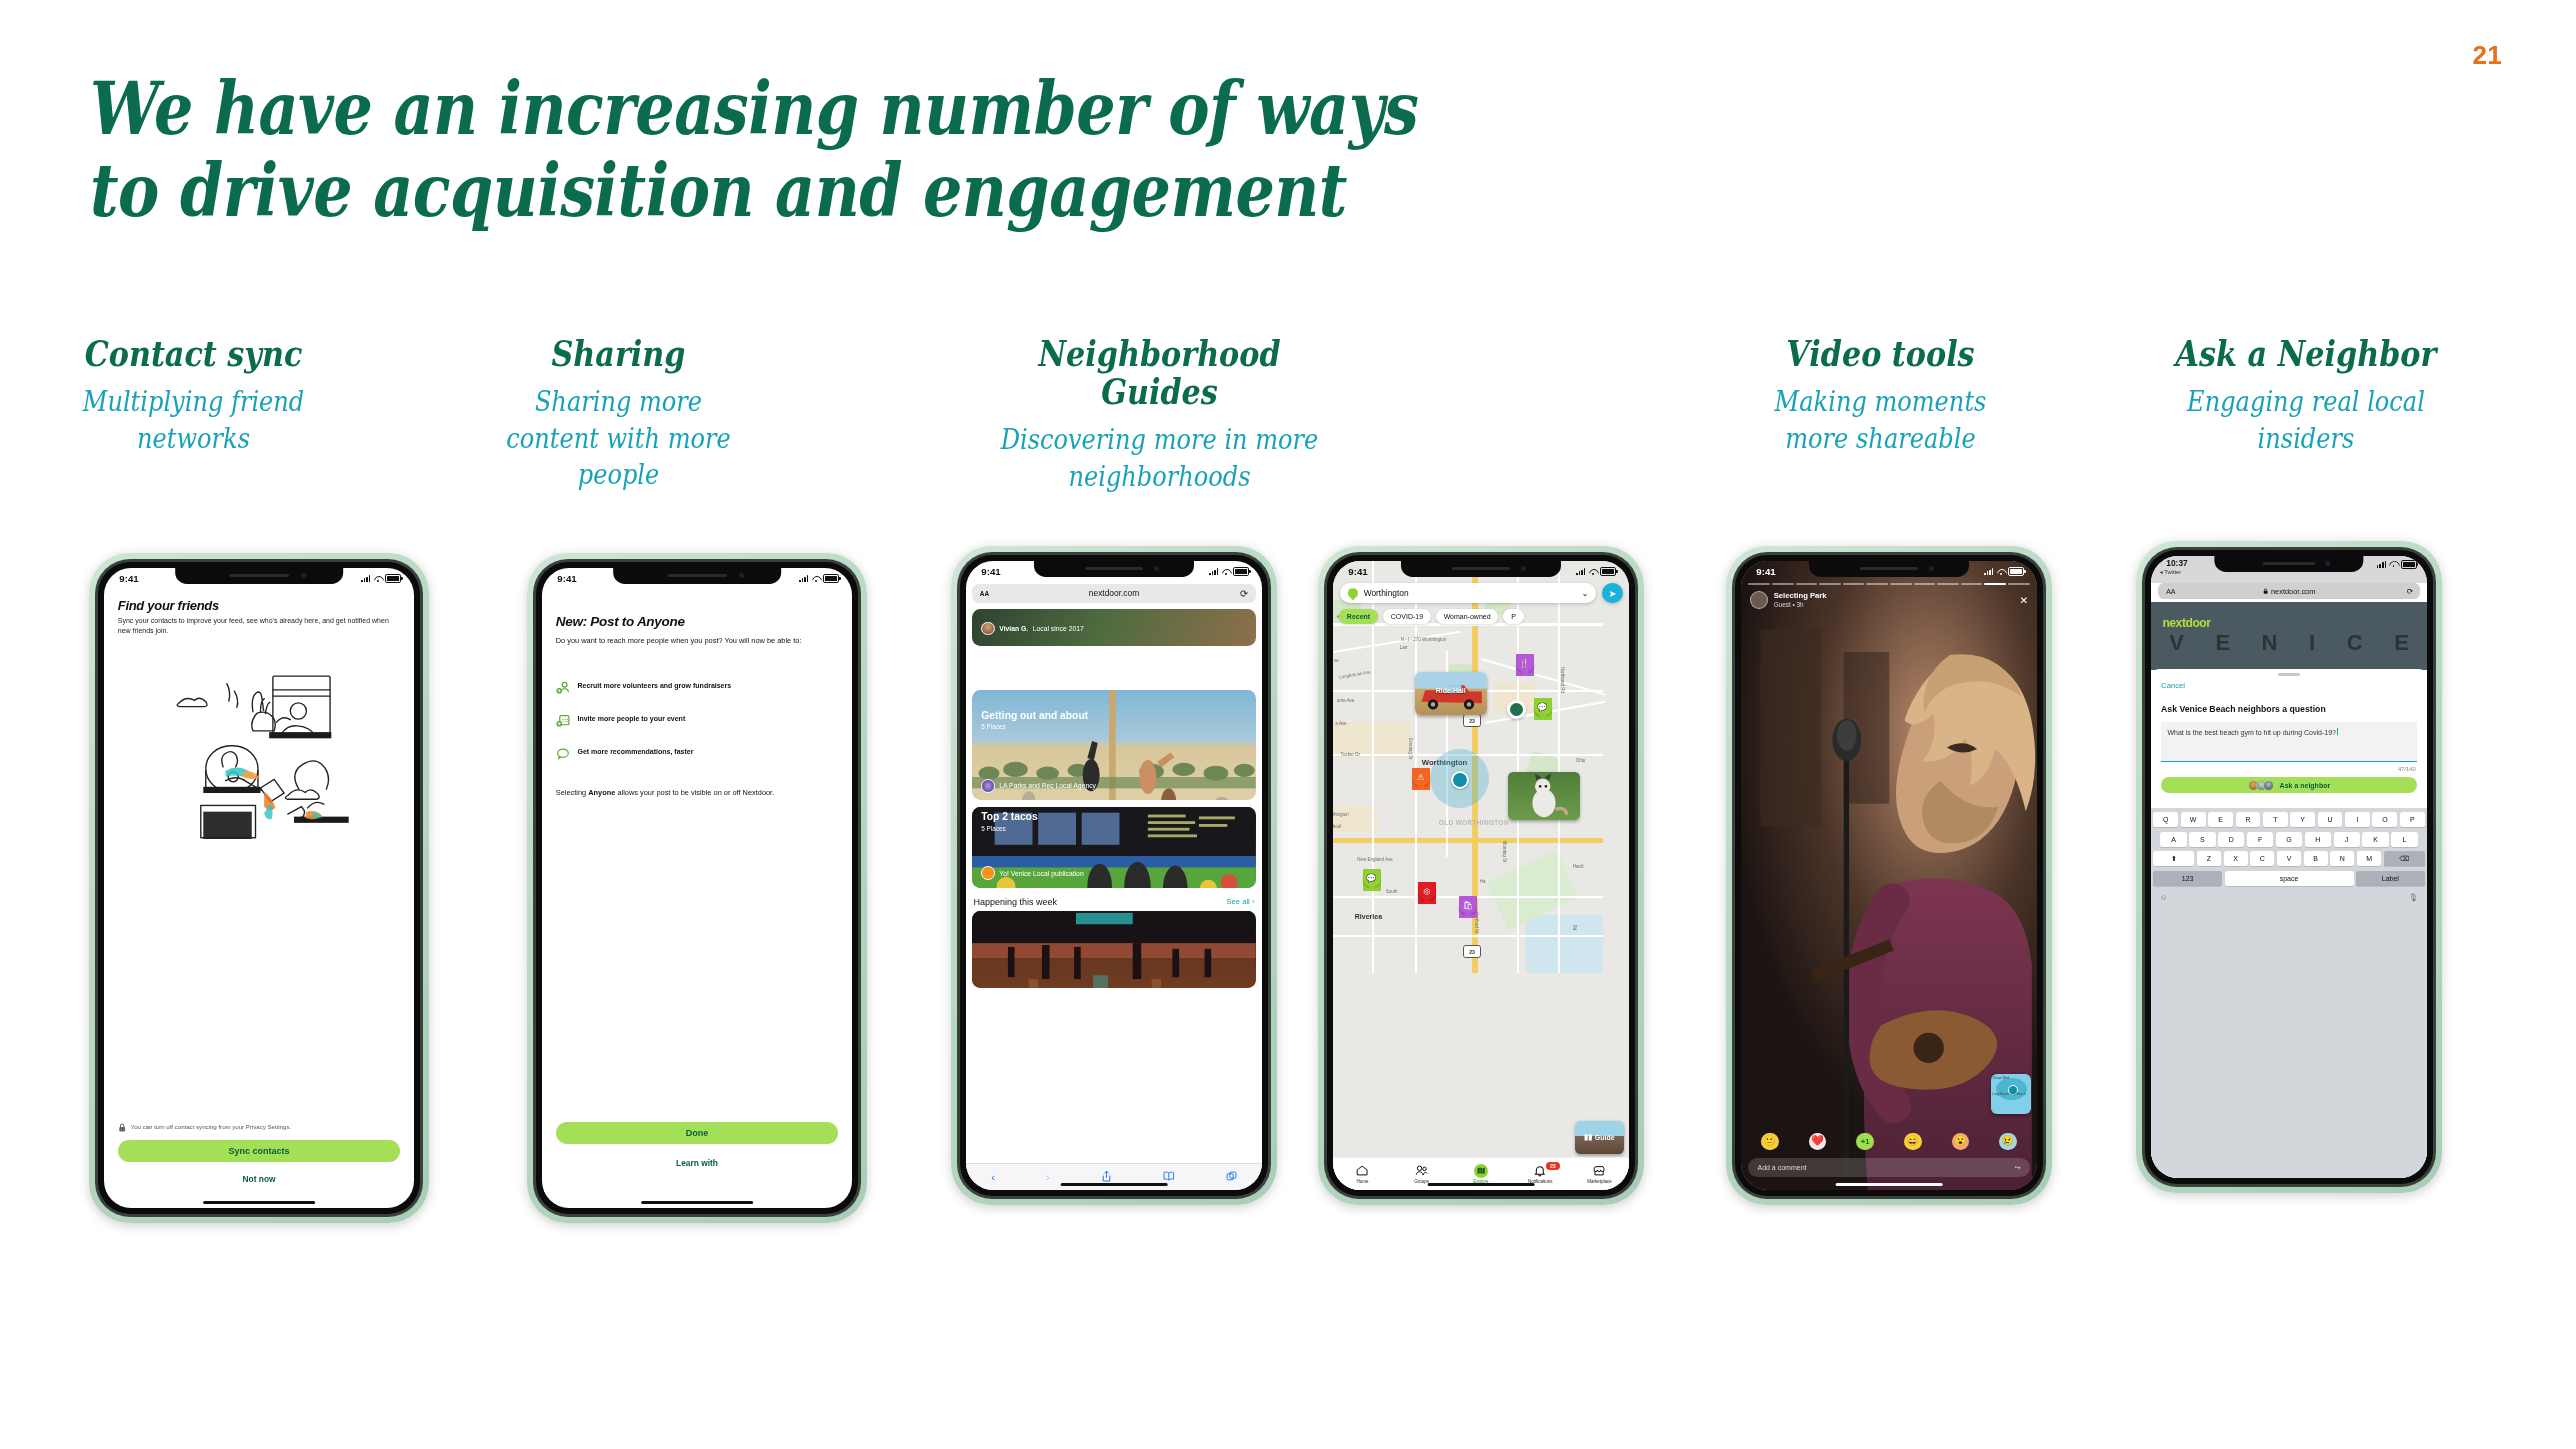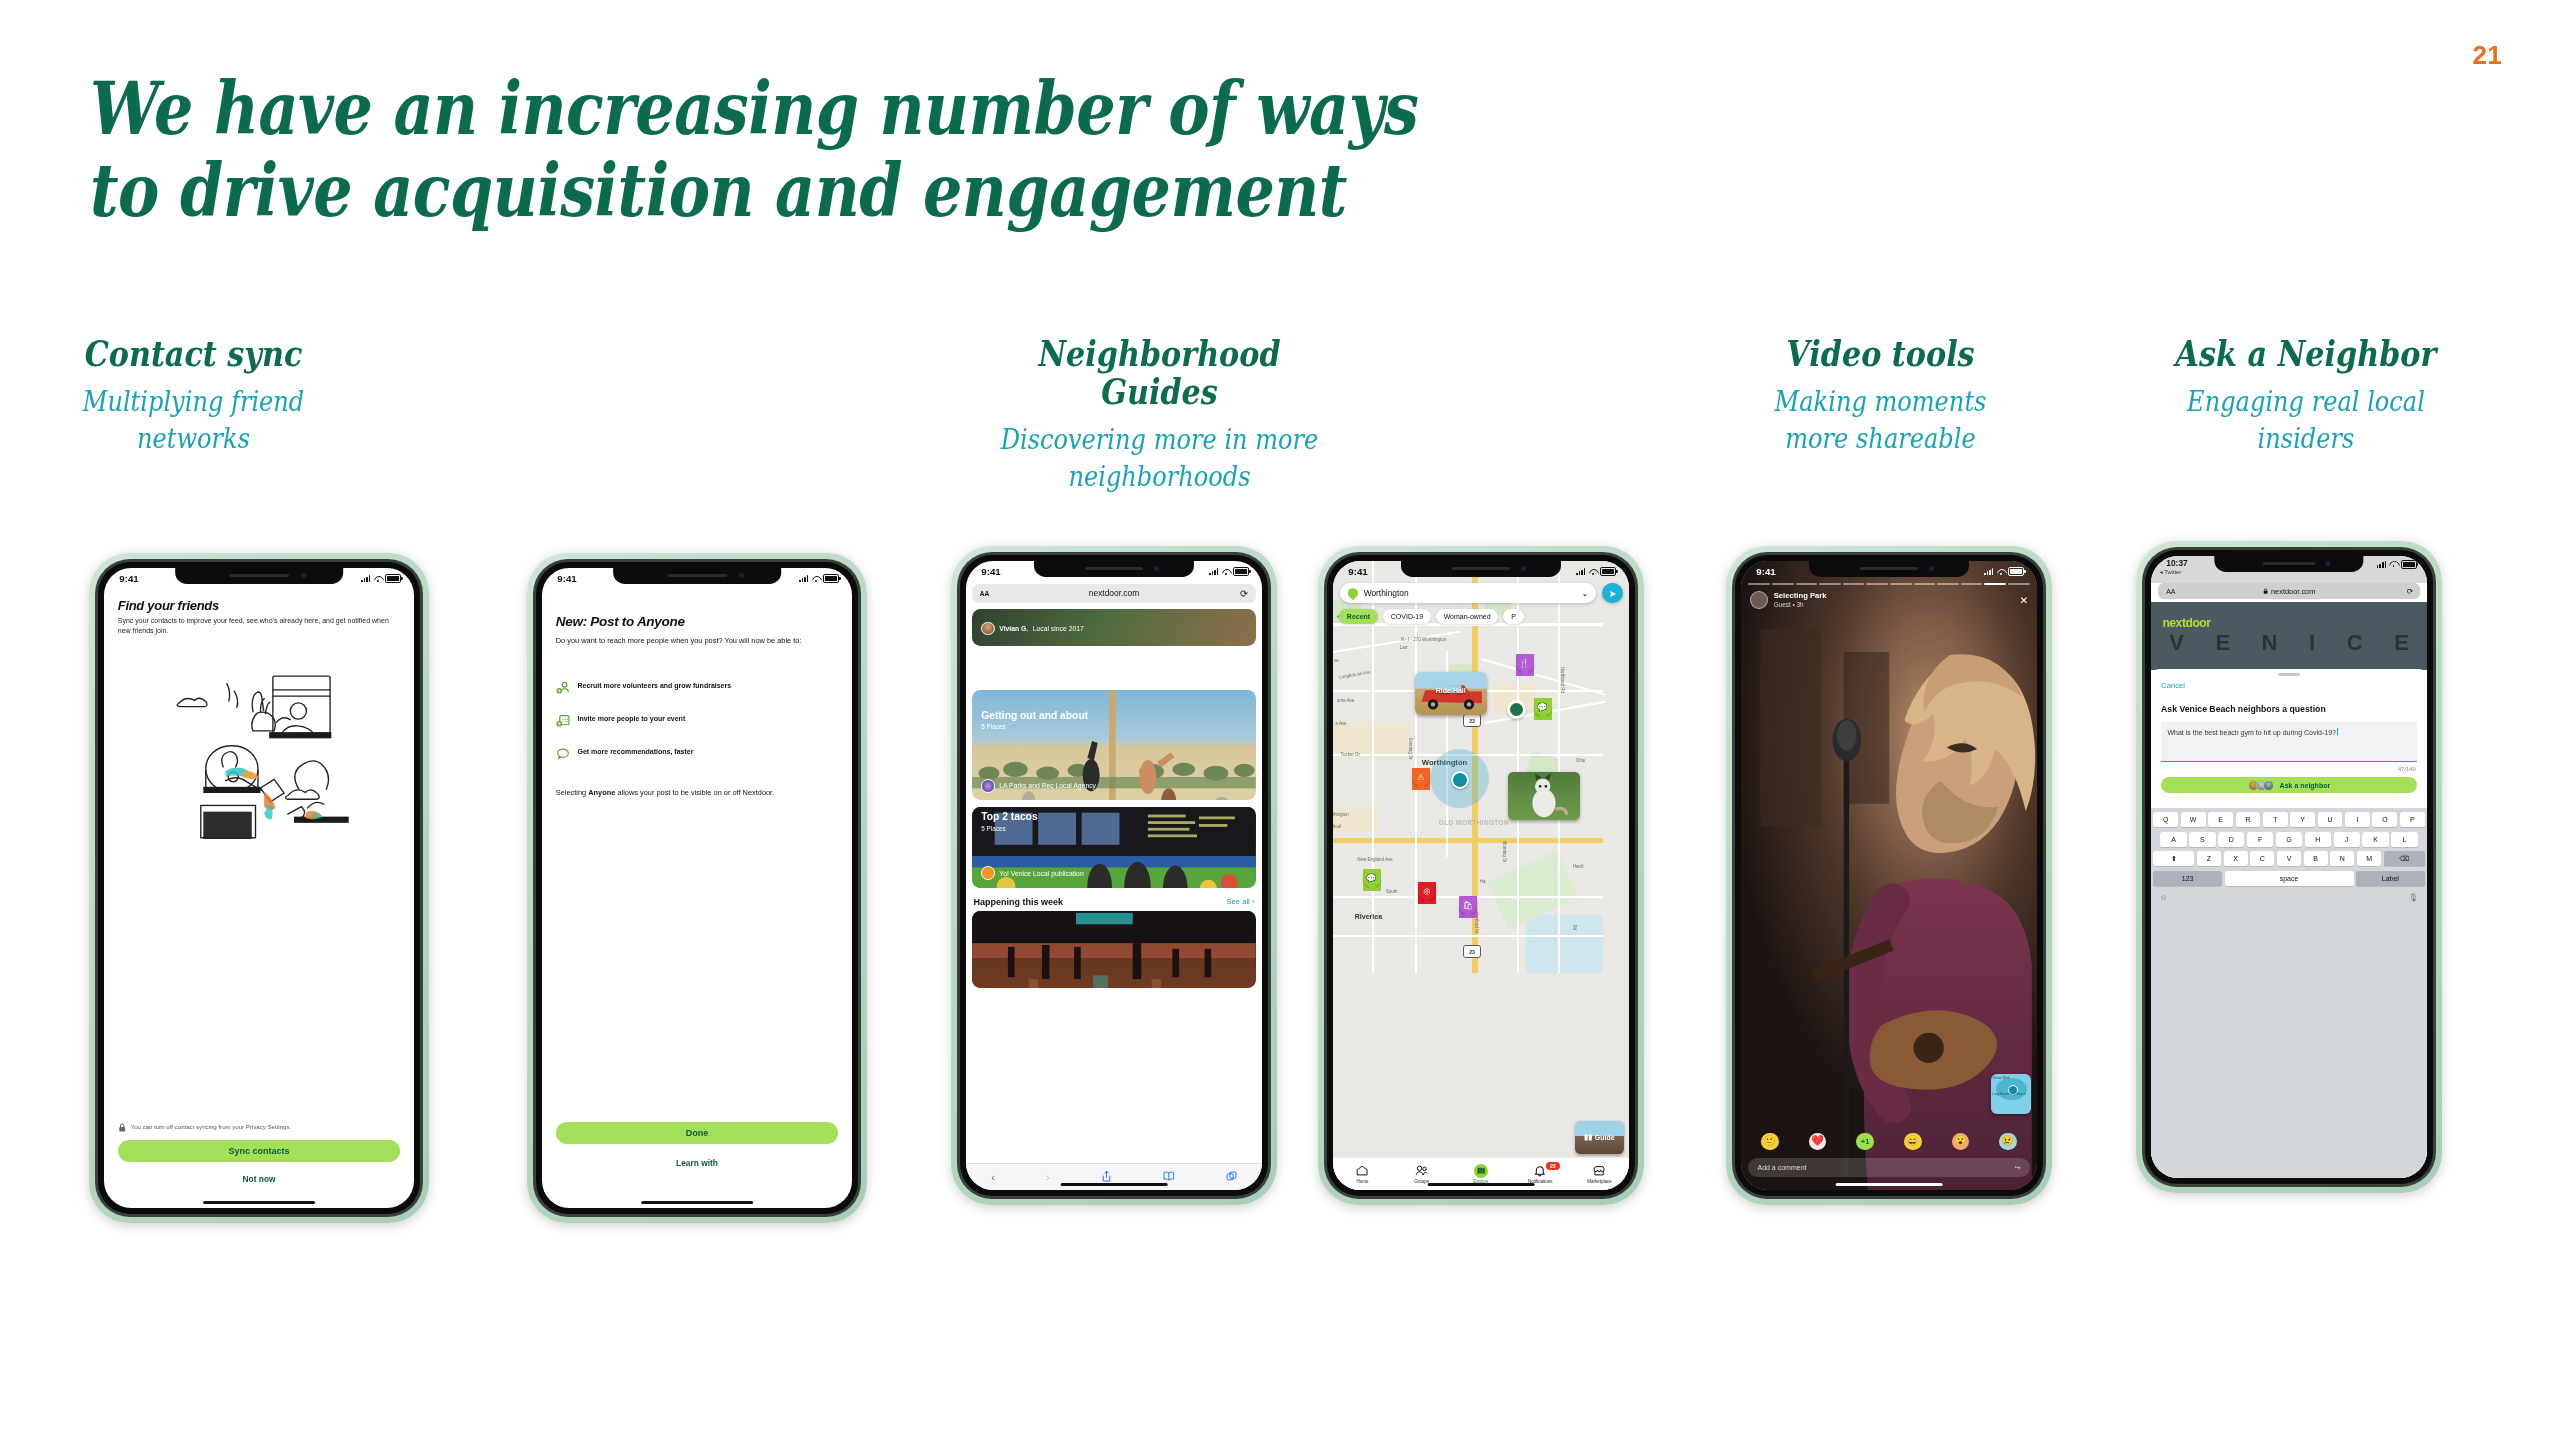--- a/index.html
+++ b/index.html
@@ -138,21 +138,21 @@
     display:flex;align-items:center;justify-content:space-around;
     color:#1b72ec;font-size:11px;z-index:20;border-top:0.6px solid #dcdce0;
   }
   .gcard{position:relative;margin:0 6.4px 6.4px;border-radius:8.4px;overflow:hidden;}
   .gcard .ov{position:absolute;inset:0;}
   .gcard .ttl{position:absolute;left:9px;top:19.3px;color:#fff;font-size:10.3px;font-weight:bold;}
   .gcard .sub{position:absolute;left:9px;top:33px;color:#fff;font-size:6.4px;}
   .gcard .src{position:absolute;left:9px;bottom:7.7px;color:#fff;font-size:6.8px;display:flex;align-items:center;gap:4.5px;}
   .avatar-sm{width:11.6px;height:11.6px;border-radius:50%;flex:none;background:#888;border:1px solid #fff;}
   .happen{display:flex;justify-content:space-between;align-items:center;padding:2.6px 7.7px 4.5px;}
-  .happen .h{font-size:9px;font-weight:bold;color:#111;}
+  .happen .h{font-size:9px;font-weight:normal;color:#111;}
   .happen .s{font-size:7.7px;color:#16a3a8;font-weight:500;}
 
   
   .map{position:absolute;inset:0;background:#e9e8e4;}
   .road{position:absolute;background:#fff;}
   .hiway{position:absolute;background:#f2cd62;}
   .park{position:absolute;background:#d4e8c9;border-radius:2.6px;}
   .sand{position:absolute;background:#eee6cf;border-radius:1.9px;}
   .water{position:absolute;background:#bfe0ef;border-radius:3.9px;}
   .mlabel{position:absolute;font-size:4.5px;color:#6b6b6b;white-space:nowrap;}
@@ -287,20 +287,24 @@
     <span class="l2">to drive acquisition and engagement</span>
   </div>
 
   <div class="cols">
 
     <div class="col" style="left:52px;width:283px;">
       <div class="chead">Contact sync</div>
       <div class="csub">Multiplying friend networks</div>
     </div>
 
+    <div class="col" style="left:477px;width:283px;">
+      <div class="chead">Sharing</div>
+      <div class="csub">Sharing more content with more people</div>
+    </div>
 
     <div class="col" style="left:960px;width:399px;">
       <div class="chead">Neighborhood Guides</div>
       <div class="csub">Discovering more in more neighborhoods</div>
     </div>
 
     <div class="col" style="left:1739px;width:283px;">
       <div class="chead">Video tools</div>
       <div class="csub">Making moments more shareable</div>
     </div>

